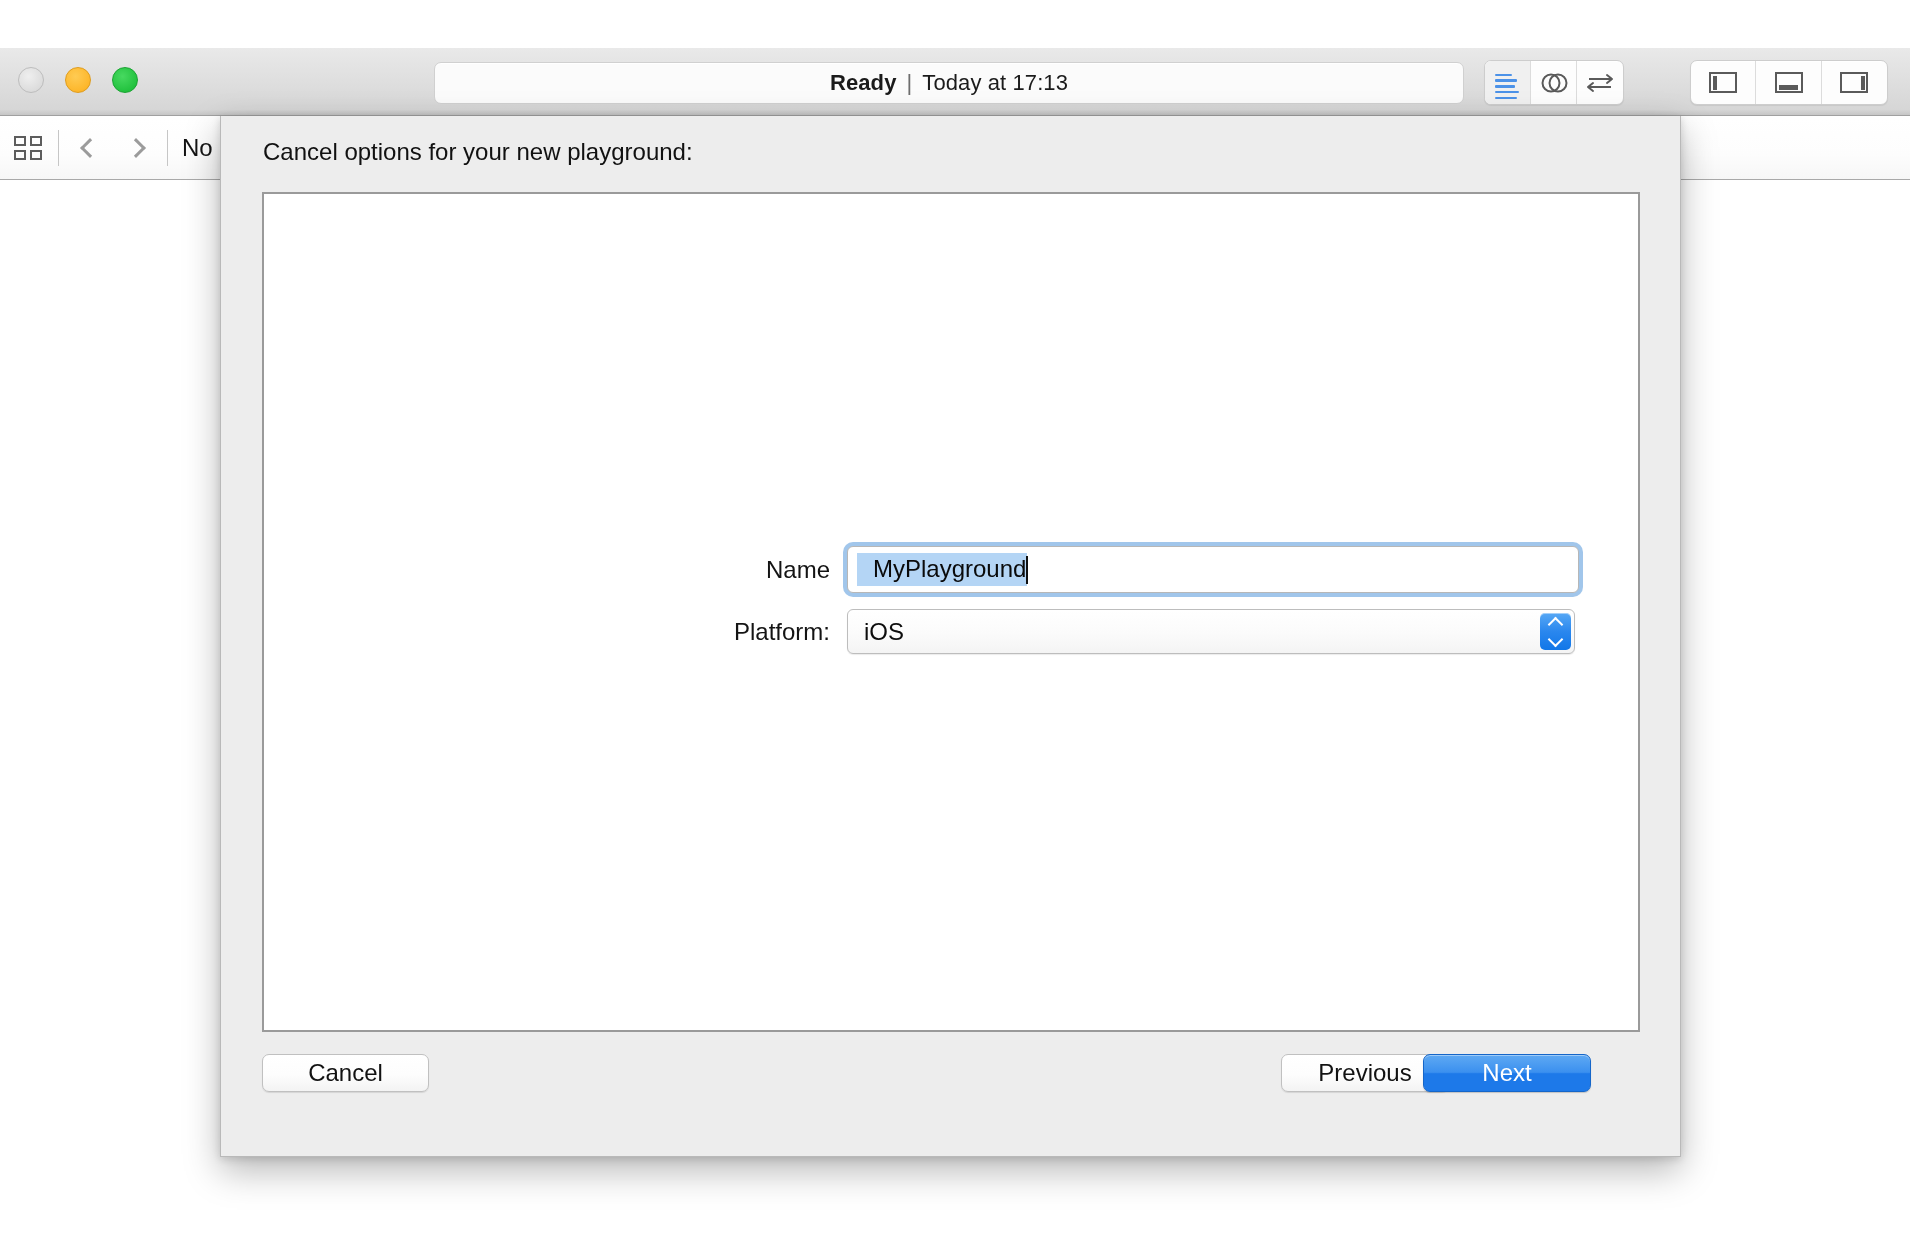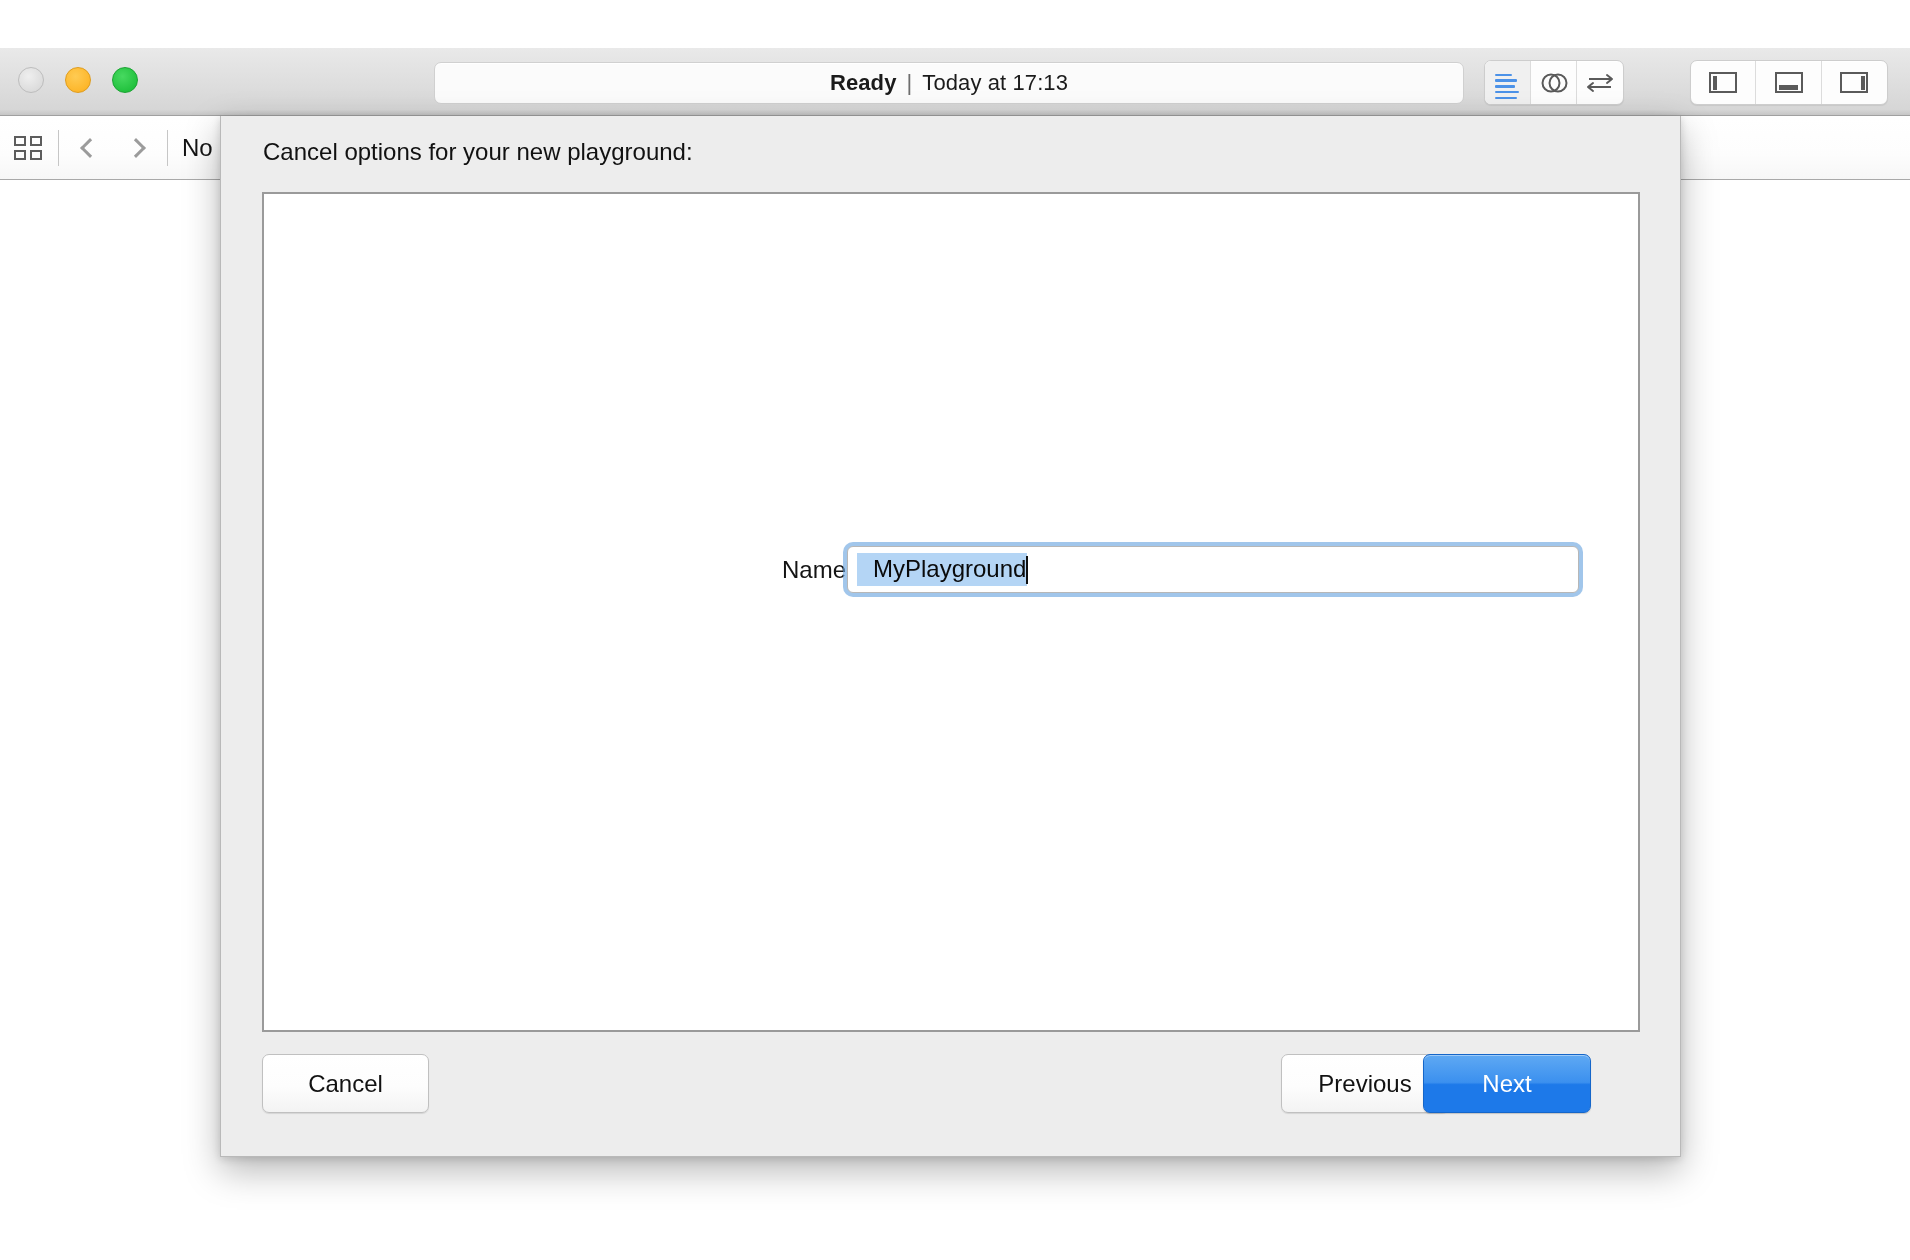--- a/index.html
+++ b/index.html
@@ -132,21 +132,21 @@
     background: #ffffff;
     border: 2px solid #9a9a9a;
   }
 
   
   .form {
     position: absolute; left: 0; top: 352px; width: 100%;
   }
   .row { display: flex; align-items: center; margin-bottom: 16px; }
   .row .lbl {
-    width: 583px; text-align: right; padding-right: 1px;
+    width: 583px; text-align: right; padding-right: 17px;
     font-size: 24px; color: #141414; white-space: nowrap;
   }
 
   .name-field-wrap {
     position: relative; width: 732px; height: 47px;
     border-radius: 6px;
     background: #ffffff;
     border: 1px solid #b7b7b7;
     box-shadow: 0 0 0 4px rgba(104,163,223,0.62);
     display: flex; align-items: center;
@@ -178,21 +178,21 @@
     display: flex; flex-direction: column; align-items: center; justify-content: center;
     gap: 4px;
   }
   .stp-chev { width: 11px; height: 11px; border-top: 2.6px solid #fff; border-right: 2.6px solid #fff; }
   .stp-chev.up   { transform: rotate(-45deg); margin-top: 3px; }
   .stp-chev.down { transform: rotate(135deg); margin-bottom: 3px; }
 
   
   .btn {
     position: absolute;
-    height: 59px;
+    height: 38px;
     border-radius: 7px;
     font-size: 24px;
     display: flex; align-items: center; justify-content: center;
     white-space: nowrap;
     border: 1px solid #c0c0c0;
     background: linear-gradient(to bottom, #ffffff 0%, #fdfdfd 55%, #f3f3f3 100%);
     color: #121212;
     box-shadow: 0 1px 1px rgba(0,0,0,0.10), inset 0 1px 0 #ffffff;
   }
   .btn-cancel   { left: 41px;  top: 1024px; width: 167px; }
@@ -302,20 +302,30 @@
       <div class="form">
 
         <div class="row">
           <div class="lbl">Name</div>
           <div class="name-field-wrap">
             <span class="name-value">MyPlayground</span>
             <span class="caret"></span>
           </div>
         </div>
 
+        <div class="row">
+          <div class="lbl">Platform:</div>
+          <div class="popup">
+            <span class="popup-value">iOS</span>
+            <span class="popup-stepper">
+              <span class="stp-chev up"></span>
+              <span class="stp-chev down"></span>
+            </span>
+          </div>
+        </div>
 
       </div>
     </div>
 
     <div class="btn btn-cancel">Cancel</div>
     <div class="btn btn-previous">Previous</div>
     <div class="btn btn-next">Next</div>
 
   </div>
 

